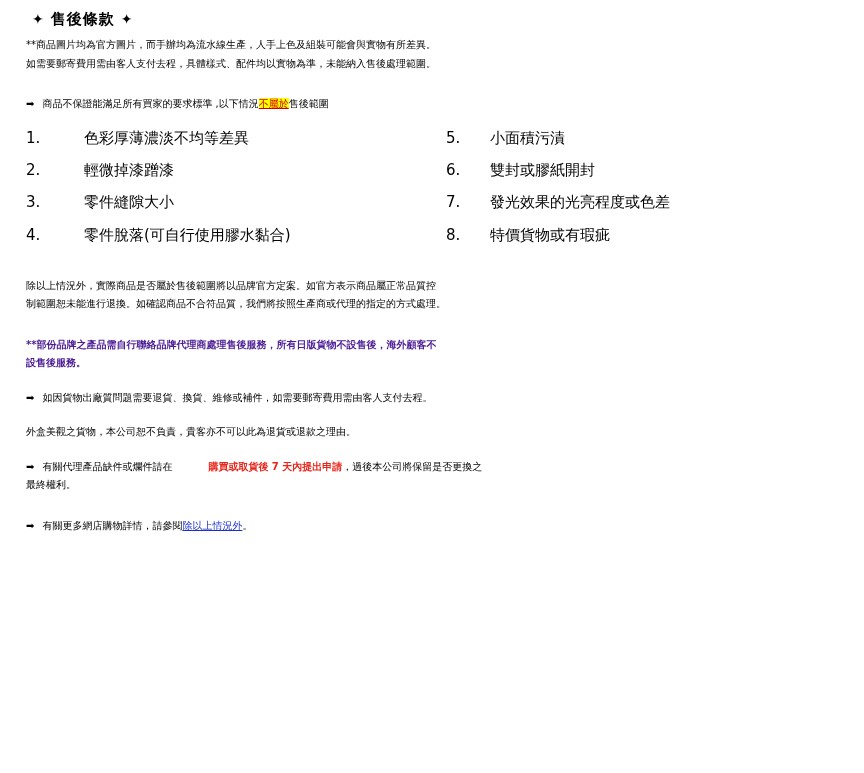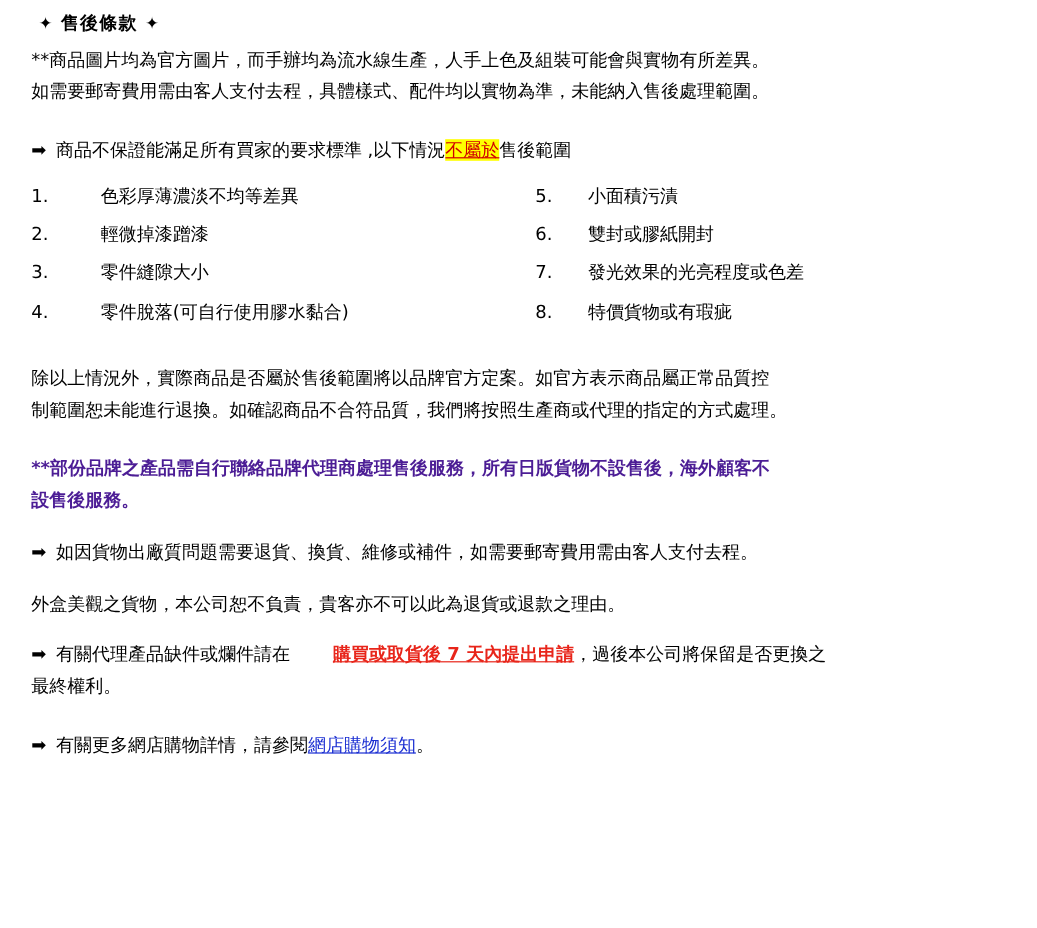--- a/index.html
+++ b/index.html
@@ -28,21 +28,21 @@
     margin: 2px 0 6px 0;
     white-space: nowrap;
   }
   .diamond {
     color: #000;
     font-size: 14px;
     padding: 0 6px;
   }
   .para {
     margin: 0 0 2px 0;
-    font-size: 15px;
+    font-size: 10px;
     line-height: 1.65;
   }
   .block {
     margin: 0 0 10px 0;
   }
   .gap-lg { height: 22px; }
   .gap-md { height: 14px; }
   .gap-sm { height: 8px; }
   .arrow {
     font-family: "DejaVu Sans", sans-serif;
@@ -54,21 +54,20 @@
     text-decoration: underline;
     margin-top: 17px;
   }
   .red-bold {
     color: #4c1d95;
     font-weight: bold;
   }
   .red-u {
     color: #e8251a;
     font-weight: bold;
-    text-decoration: underline;
     padding-left: 36px;
   }
   .link {
     color: #1a2ed2;
     text-decoration: underline;
   }
   .list-wrap {
     display: flex;
     margin: 14px 0 0 0;
   }
@@ -186,17 +185,17 @@
     <div class="para">
       <span class="arrow">➡</span><span>有關代理產品缺件或爛件請在</span><span class="red-u">購買或取貨後 7 天內提出申請</span><span>，過後本公司將保留是否更換之</span>
     </div>
     <div class="para">最終權利。</div>
   </div>
 
   <div class="gap-md"></div>
 
   <div class="block">
     <div class="para">
-      <span class="arrow">➡</span><span>有關更多網店購物詳情，請參閱</span><a class="link" href="#">網店購物須知</a><span>。</span>
+      <span class="arrow">➡</span><span>有關更多網店購物詳情，請參閱</span><a class="link" href="#">除以上情況外</a><span>。</span>
     </div>
   </div>
 
 </div>
 
 </body></html>

